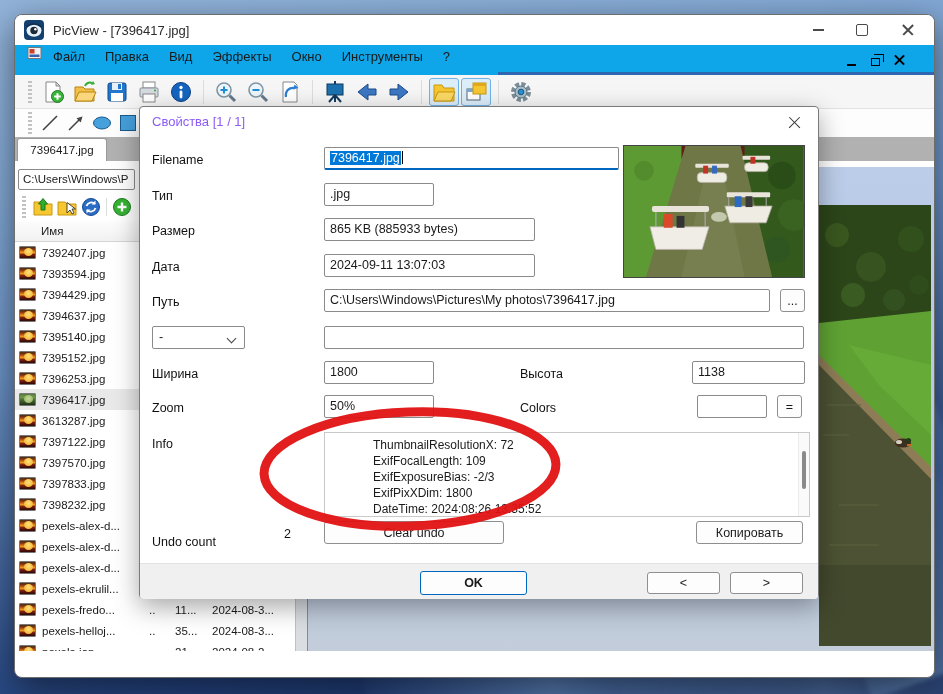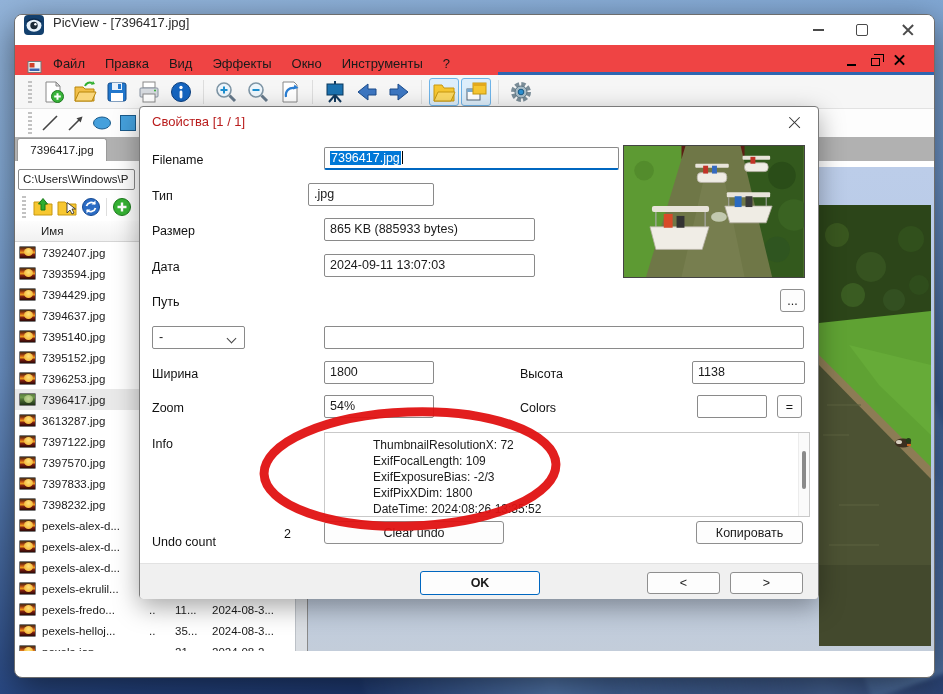--- a/index.html
+++ b/index.html
@@ -12,32 +12,32 @@
       background:linear-gradient(100deg,rgba(150,195,245,0),rgba(150,200,250,.45) 45%,rgba(120,160,220,0));filter:blur(2px);}
   .s2{left:620px;bottom:-80px;width:380px;height:260px;transform:rotate(-28deg);
       background:linear-gradient(100deg,rgba(140,185,240,0),rgba(160,205,250,.35) 50%,rgba(120,160,220,0));filter:blur(3px);}
   .s3{right:-40px;top:420px;width:160px;height:260px;transform:rotate(-20deg);
       background:linear-gradient(100deg,rgba(150,195,245,0),rgba(150,200,250,.4) 50%,rgba(120,160,220,0));filter:blur(2px);}
 
   
   .app{position:absolute;left:14px;top:14px;width:921px;height:664px;background:#fff;
     border:1px solid #6d6d6d;border-radius:8px;overflow:hidden;z-index:1;
     box-shadow:0 10px 34px rgba(0,0,0,.5);}
-  .titlebar{position:absolute;left:0;top:0;width:100%;height:30px;background:#fff;display:flex;}
+  .titlebar{position:absolute;left:0;top:0;width:100%;height:30px;background:#fff;display:flex;align-items:center;}
   .app-logo{width:20px;height:20px;margin-left:9px;flex:none;}
   .title-text{margin-left:9px;font-size:13px;color:#2b2b2b;}
   .wc{position:absolute;top:0;width:44px;height:30px;display:flex;align-items:center;justify-content:center;}
   .wc-min{right:94px;} .wc-max{right:50px;} .wc-close{right:4px;}
   .wc-min::before{content:"";width:11px;height:1.5px;background:#4a4a4a;}
   .wc-max::before{content:"";width:10px;height:10px;border:1.3px solid #4a4a4a;border-radius:2px;}
   .xbars{position:relative;width:12px;height:12px;}
   .xbars::before,.xbars::after{content:"";position:absolute;left:-1px;top:5px;width:14px;height:1.5px;background:#4a4a4a;}
   .xbars::before{transform:rotate(45deg);} .xbars::after{transform:rotate(-45deg);}
 
-  .menubar{position:absolute;left:0;top:30px;width:100%;height:30px;background:#ef4444;display:flex;align-items:flex-end;}
+  .menubar{position:absolute;left:0;top:30px;width:100%;height:30px;background:#0ea5e9;display:flex;align-items:flex-start;}
   .mdi-doc{width:16px;height:16px;margin-left:12px;flex:none;}
   .menu-item{font-size:13px;padding:4px 10px;cursor:default;}
   .mdi-ctl{position:absolute;top:7px;width:18px;height:16px;display:flex;align-items:center;justify-content:center;}
   .mdi-min{right:74px;} .mdi-restore{right:50px;} .mdi-close{right:26px;}
   .mdi-min::before{content:"";width:9px;height:2px;background:#000;margin-top:9px;}
   .rest{position:relative;width:9px;height:8px;border:1.5px solid #000;margin-top:3px;}
   .rest::before{content:"";position:absolute;left:2px;top:-5px;width:9px;height:7px;border:1.5px solid #000;border-left:none;border-bottom:none;}
   .xb2{position:relative;width:11px;height:11px;}
   .xb2::before,.xb2::after{content:"";position:absolute;left:-1px;top:4.5px;width:13px;height:2px;background:#000;}
   .xb2::before{transform:rotate(45deg);} .xb2::after{transform:rotate(-45deg);}
@@ -90,21 +90,21 @@
   .fsize{width:31px;flex:none;}
   .fdate{flex:1;overflow:hidden;}
 
   .statusbar{position:absolute;left:0;top:636px;width:921px;height:28px;background:#fff;border-top:1px solid #a9a9a9;
     font-size:12.5px;line-height:27px;padding-left:16px;}
 
   
   .dialog{position:absolute;left:124px;top:91px;width:680px;height:493px;background:#fff;border:1px solid #7a7a7a;
     border-radius:4px;box-shadow:0 8px 26px rgba(0,0,0,.35);z-index:5;font-size:12.5px;}
   .d-title{position:absolute;left:0;top:0;width:100%;height:28px;display:flex;align-items:center;}
-  .d-title-text{margin-left:12px;font-size:13px;color:#b91c1c;}
+  .d-title-text{margin-left:12px;font-size:13px;color:#8b5cf6;}
   .d-close{position:absolute;right:10px;top:3px;width:28px;height:24px;display:flex;align-items:center;justify-content:center;}
   .xb3{position:relative;width:13px;height:13px;}
   .xb3::before,.xb3::after{content:"";position:absolute;left:-1px;top:6px;width:15px;height:1.3px;background:#333;}
   .xb3::before{transform:rotate(45deg);} .xb3::after{transform:rotate(-45deg);}
   .dlabel{position:absolute;color:#111;}
   .dinput{position:absolute;height:23px;border:1px solid #8a8a8a;border-radius:2px;background:#fff;
     font-size:12.5px;line-height:21px;padding:0 5px;overflow:hidden;white-space:nowrap;}
   .dinput.under{border-bottom:2px solid var(--accent,#0067c0);}
   .selected-text{background:var(--selection,#0078d7);color:#fff;padding:0 1px;}
   .caret{display:inline-block;width:1px;height:13px;background:#000;vertical-align:-2px;margin-left:1px;}
@@ -116,21 +116,21 @@
     line-height:21px;padding:0 6px;background:#fff;}
   .select::after{content:"";position:absolute;right:9px;top:8px;width:6px;height:6px;border-right:1.4px solid #444;
     border-bottom:1.4px solid #444;transform:rotate(45deg);}
   .infobox{position:absolute;left:184px;top:325px;width:486px;height:85px;border:1px solid #c9c9c9;background:#fff;overflow:hidden;}
   .info-line{font-size:12px;line-height:16px;padding-left:8px;white-space:nowrap;margin-left:40px;}
   .infobox .pad{padding-top:4px;}
   .iscroll{position:absolute;right:0;top:0;width:11px;height:83px;background:#fafafa;border-left:1px solid #ececec;}
   .ithumb{position:absolute;right:3px;top:18px;width:4px;height:38px;background:#8a8a8a;border-radius:2px;}
   .d-footer{position:absolute;left:0;top:456px;width:678px;height:36px;background:#f0f0f0;border-top:1px solid #e2e2e2;
     border-radius:0 0 3px 3px;}
-  .ok-btn{left:280px;top:7px;width:120px;height:24px;border:1.5px solid var(--accent,#0067c0);font-weight:bold;position:absolute;}
+  .ok-btn{left:280px;top:7px;width:107px;height:24px;border:1.5px solid var(--accent,#0067c0);font-weight:bold;position:absolute;}
   .nav-btn{top:8px;width:73px;height:22px;position:absolute;}
 
   .annotation{position:absolute;left:252px;top:402px;width:316px;height:134px;z-index:9;pointer-events:none;}
 </style>
 </head>
 <body>
 
 <div class="screen">
   <div class="streak s1"></div>
   <div class="streak s2"></div>
@@ -510,41 +510,42 @@
           <ellipse cx="96" cy="72" rx="8" ry="5" fill="#cfd6c0" opacity="0.85"></ellipse>
           <rect x="28" y="61" width="58" height="6" rx="2" fill="#e8e4da"></rect>
           <path d="M32 67v16M82 67v16" stroke="#aaa" stroke-width="1.2"></path>
           <path d="M26 82h60l-7 23h-47z" fill="#f0ede6" stroke="#b5b0a5" stroke-width="0.8"></path>
           <rect x="40" y="69" width="9" height="14" fill="#d84a28"></rect>
             <rect x="53" y="71" width="8" height="12" fill="#333"></rect>
         </svg>
       </div>
 
       <span class="dlabel" style="left:12px;top:82px">Тип</span>
-      <div class="dinput" style="left:168px;top:76px;width:126px">.jpg</div>
+      <div class="dinput" style="left:184px;top:76px;width:110px">.jpg</div>
 
       <span class="dlabel" style="left:12px;top:117px">Размер</span>
       <div class="dinput" style="left:184px;top:111px;width:211px">865 KB (885933 bytes)</div>
 
       <span class="dlabel" style="left:12px;top:153px">Дата</span>
       <div class="dinput" style="left:184px;top:147px;width:211px">2024-09-11 13:07:03</div>
 
       <span class="dlabel" style="left:12px;top:188px">Путь</span>
+      <div class="dinput" style="left:184px;top:182px;width:446px">C:\Users\Windows\Pictures\My photos\7396417.jpg</div>
       <div class="dbutton" style="left:640px;top:182px;width:25px">...</div>
 
       <div class="select"><span>-</span></div>
       <div class="dinput" style="left:184px;top:219px;width:480px"></div>
 
       <span class="dlabel" style="left:12px;top:260px">Ширина</span>
       <div class="dinput" style="left:184px;top:254px;width:110px">1800</div>
       <span class="dlabel" style="left:380px;top:260px">Высота</span>
       <div class="dinput" style="left:552px;top:254px;width:113px">1138</div>
 
       <span class="dlabel" style="left:12px;top:294px">Zoom</span>
-      <div class="dinput" style="left:184px;top:288px;width:110px">54%</div>
+      <div class="dinput" style="left:184px;top:288px;width:110px">50%</div>
       <span class="dlabel" style="left:380px;top:294px">Colors</span>
       <div class="dinput" style="left:557px;top:288px;width:70px"></div>
       <div class="dbutton" style="left:637px;top:288px;width:25px">=</div>
 
       <span class="dlabel" style="left:12px;top:330px">Info</span>
       <div class="infobox">
         <div class="pad" id="info-lines">
             <div class="info-line">ThumbnailResolutionX: 72</div>
             <div class="info-line">ExifFocalLength: 109</div>
             <div class="info-line">ExifExposureBias: -2/3</div>

